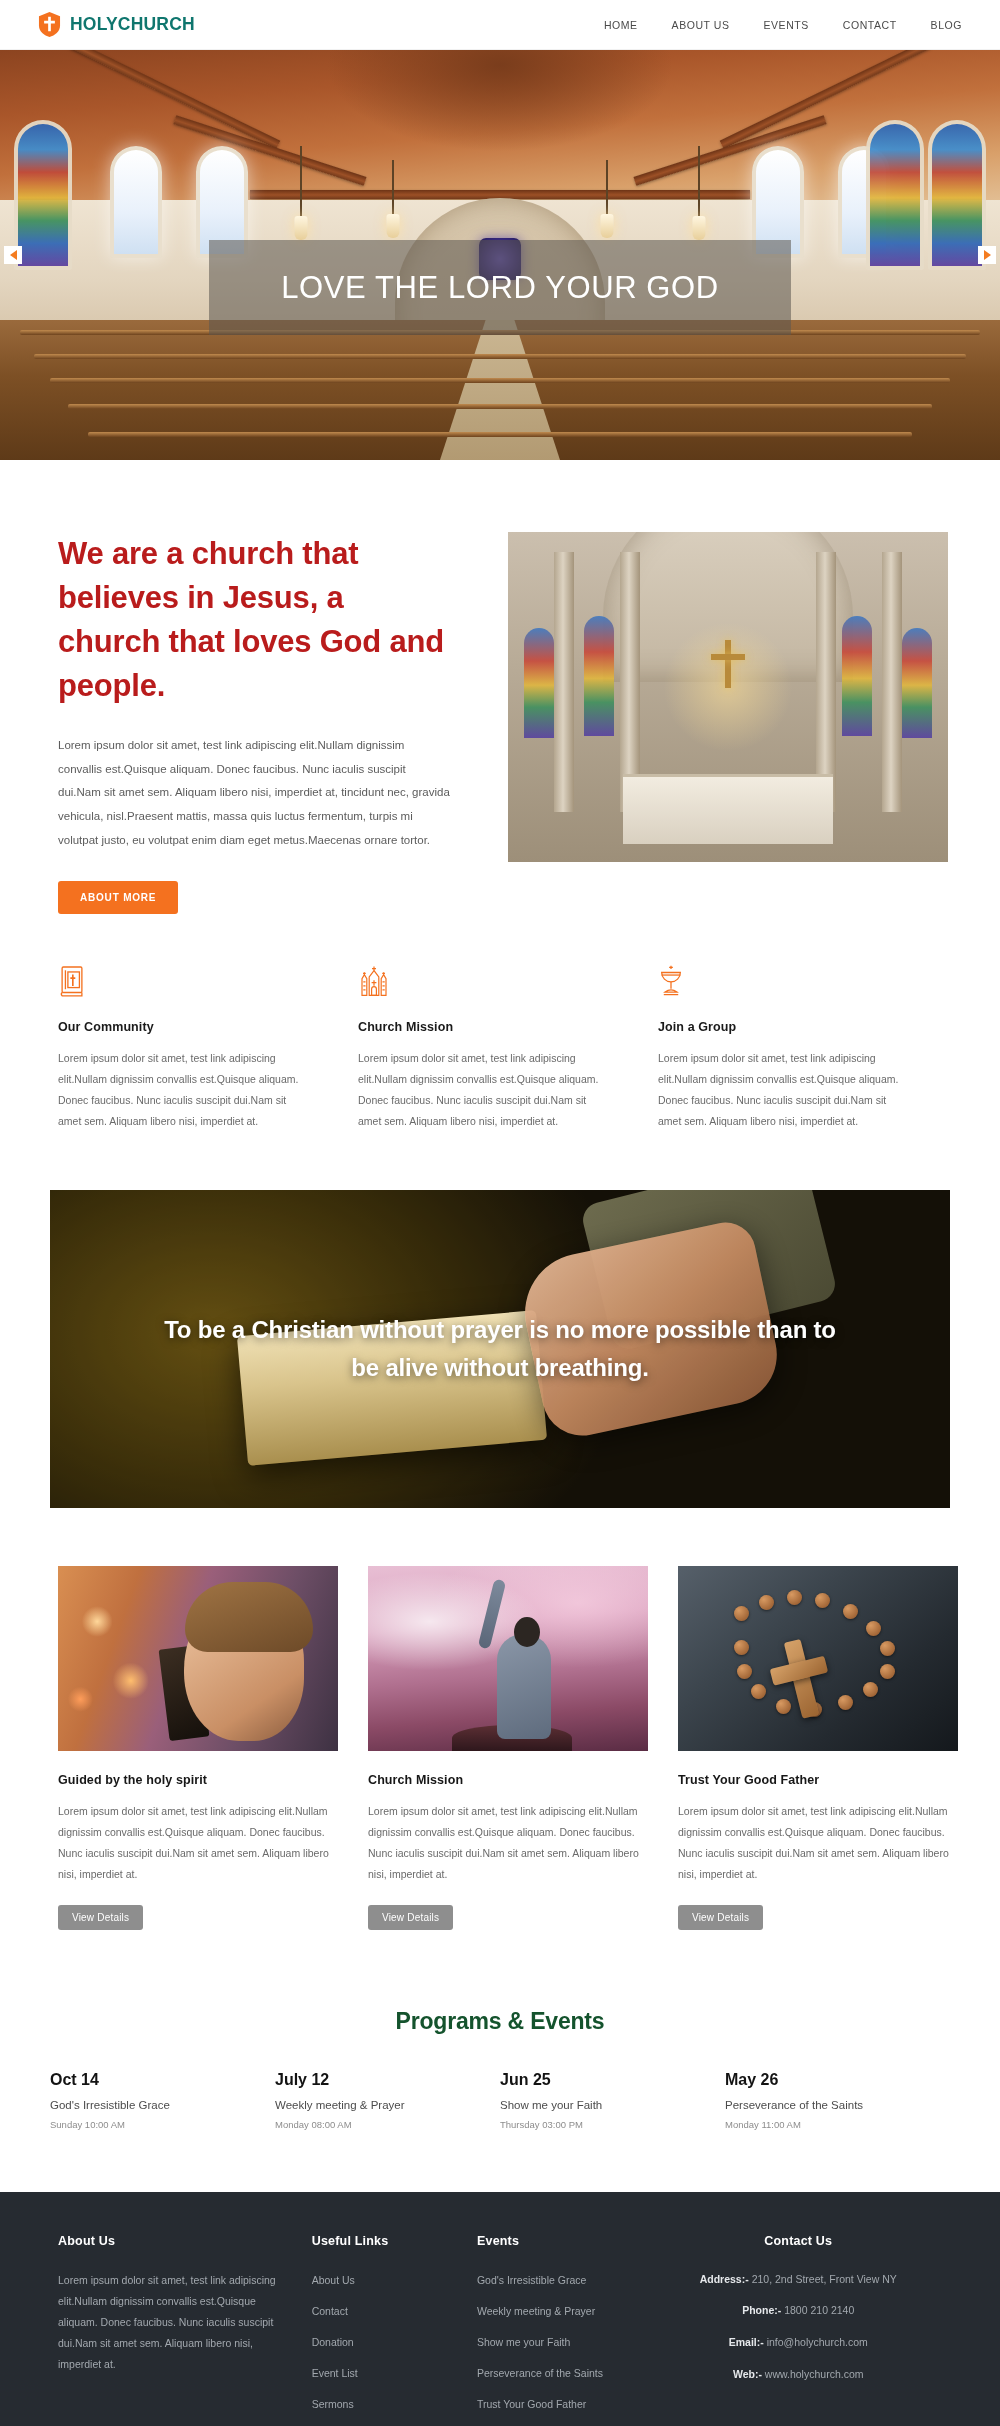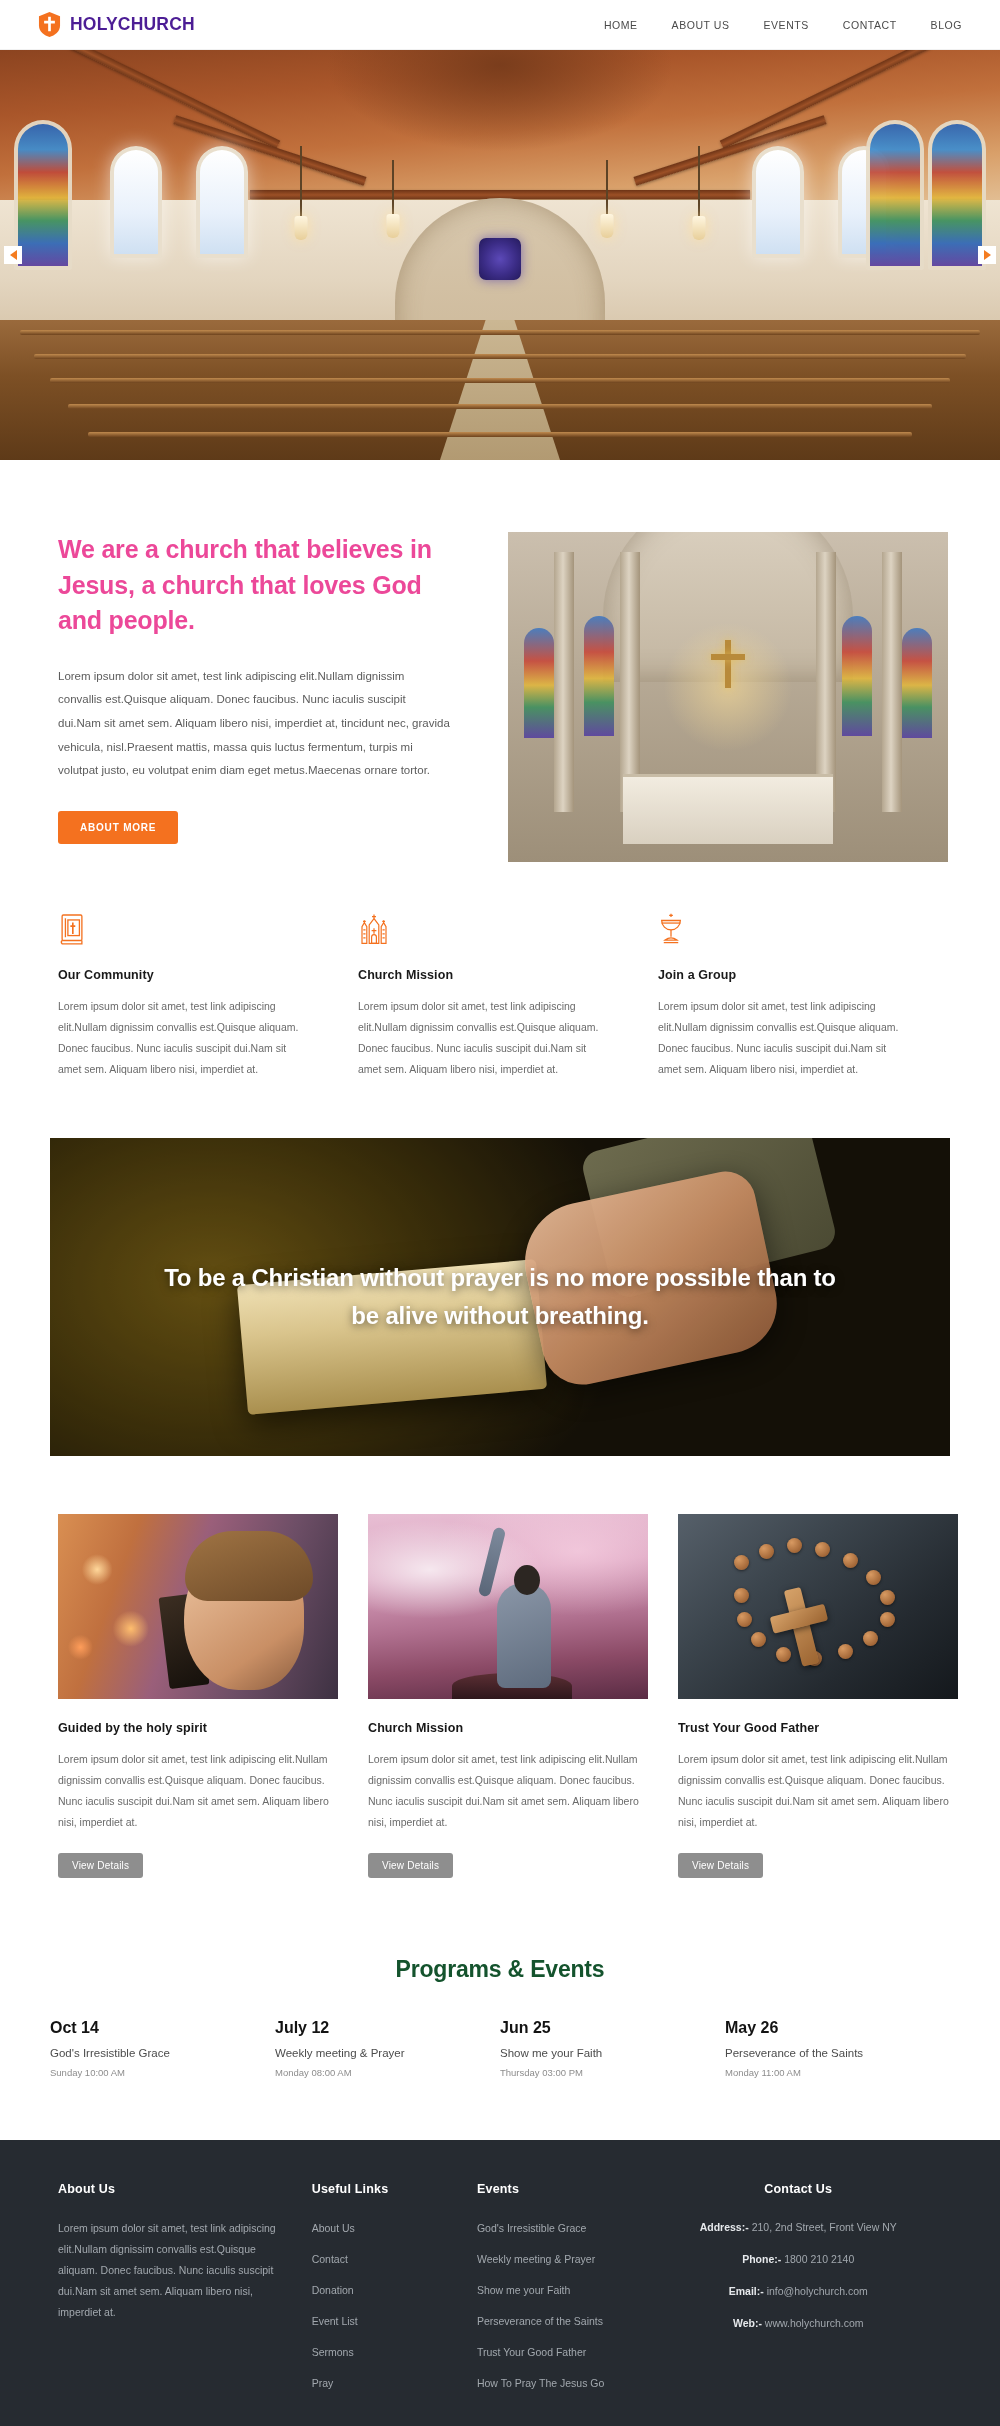--- a/index.html
+++ b/index.html
@@ -19,21 +19,21 @@
     display:flex;
     align-items:center;
     justify-content:space-between;
     padding:0 38px;
     border-bottom:1px solid #f1f1f1;
   }
   .brand { display:flex; align-items:center; gap:9px; }
   .brand-mark { width:23px; height:25px; flex:0 0 auto; }
   .brand-name {
     font-size:17.5px; font-weight:bold; letter-spacing:0.2px;
-    color:#4c1d95;
+    color:#0f766e;
   }
   .nav { display:flex; align-items:center; gap:34px; }
   .nav a {
     font-size:10.5px; letter-spacing:0.55px;
     color:#4a4a4a; text-decoration:none; font-weight:500;
   }
 
   
   .hero {
     position:relative; height:410px; overflow:hidden;
@@ -126,22 +126,22 @@
   .slider-arrow.left { left:4px; }
   .slider-arrow.right { right:4px; }
   .tri-l { width:0;height:0;border-top:5px solid transparent;border-bottom:5px solid transparent;border-right:7px solid #f47c20; }
   .tri-r { width:0;height:0;border-top:5px solid transparent;border-bottom:5px solid transparent;border-left:7px solid #f47c20; }
 
   
   .wrap { width:900px; margin:0 auto; }
   .about { padding:72px 0 42px; display:flex; gap:58px; align-items:flex-start; }
   .about-left { width:400px; padding-left:8px; }
   .about-left h2 {
-    font-size:25px; line-height:1.42; font-weight:bold;
-    color:#ec4899; letter-spacing:-.2px; margin-bottom:26px;
+    font-size:31px; line-height:1.42; font-weight:bold;
+    color:#b91c1c; letter-spacing:-.2px; margin-bottom:26px;
   }
   .about-left p {
     font-size:11.5px; line-height:2.06; color:#5c5c5c; margin-bottom:28px;
   }
   .btn-orange {
     display:inline-block; background:#f4711f; color:#fff;
     font-size:10px; font-weight:bold; letter-spacing:.8px;
     padding:11px 22px; border:none; border-radius:3px; cursor:pointer;
   }
   .about-right {
@@ -403,20 +403,23 @@
     <div class="lamp" style="right:392px;top:110px;height:56px;"></div>
     <div class="pews">
       <div class="aisle"></div>
       <div class="pew-row" style="left:20px;  right:20px;  top:10px;"></div>
       <div class="pew-row" style="left:34px;  right:34px;  top:34px;"></div>
       <div class="pew-row" style="left:50px;  right:50px;  top:58px;"></div>
       <div class="pew-row" style="left:68px;  right:68px;  top:84px;"></div>
       <div class="pew-row" style="left:88px;  right:88px;  top:112px;"></div>
     </div>
   </div>
+  <div class="hero-caption">
+    <h1>LOVE THE LORD YOUR GOD</h1>
+  </div>
   <div class="slider-arrow left">
     <span class="tri-l"></span>
   </div>
   <div class="slider-arrow right">
     <span class="tri-r"></span>
   </div>
 </div>
 
 <div class="wrap">
   <section class="about">

